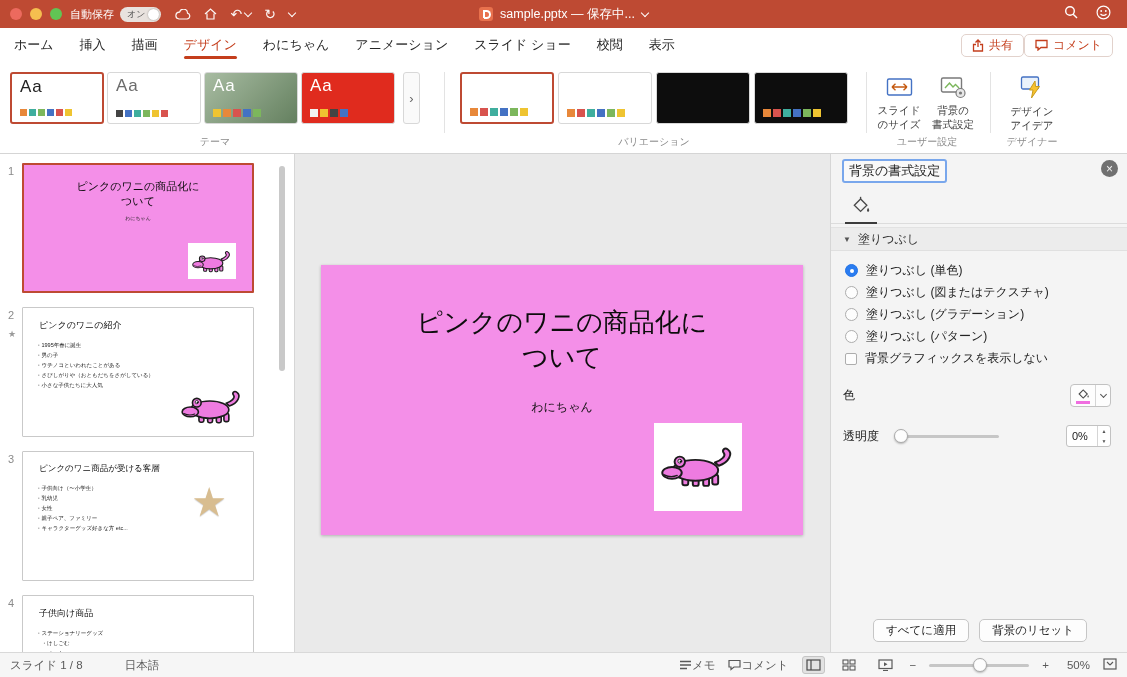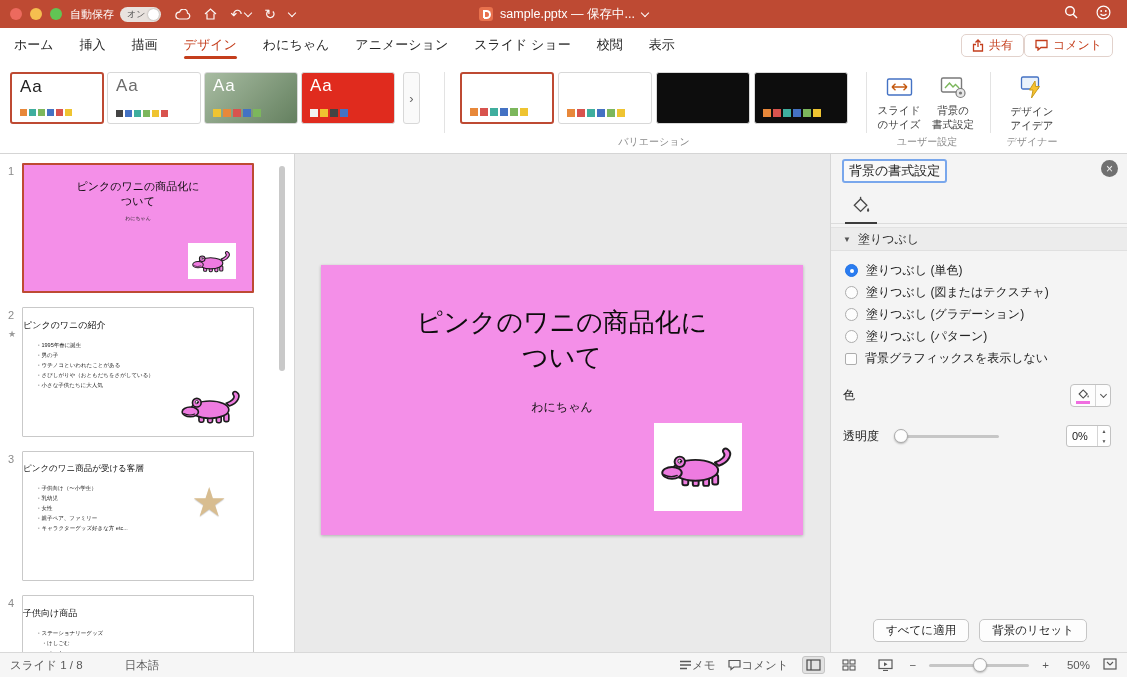--- a/index.html
+++ b/index.html
@@ -77,21 +77,21 @@
         flex-direction:column;align-items:flex-start;gap:8px;padding-top:2px;}
   .tstar{font-size:9px;color:#9a9a9a;}
   .thumb{width:232px;height:130px;background:#fff;border:1px solid #C9C9C9;position:relative;
          overflow:hidden;border-radius:1px;}
   .trow.sel .thumb{border:2px solid #BE4A33;}
   .thumb.pink{background:#F48FE8;}
   .t1-title{margin-top:14px;text-align:center;font-size:11px;line-height:1.4;color:#0d0d0d;white-space:pre-line;}
   .t1-sub{text-align:center;font-size:5px;margin-top:5px;color:#222;}
   .t1-croc{position:absolute;right:16px;bottom:12px;width:48px;height:36px;background:#fff;
            display:flex;align-items:center;justify-content:center;}
-  .tt{font-size:9px;color:#111;margin:11px 0 0 0;}
+  .tt{font-size:9px;color:#111;margin:11px 0 0 16px;}
   .tb-list{margin:9px 0 0 13px;font-size:5.5px;color:#222;line-height:1.8;}
   .tb-list div{white-space:nowrap;}
   .t2-croc{position:absolute;right:8px;bottom:6px;}
   .t3-star{position:absolute;right:26px;top:30px;font-size:40px;color:#D8BD90;
            text-shadow:0 1px 1px rgba(0,0,0,.18);line-height:1;}
   .vsb{position:absolute;right:9px;top:12px;width:6px;height:205px;border-radius:3px;background:#C9C9C9;}
 
   
   .canvas{position:absolute;top:154px;bottom:25px;left:295px;right:297px;background:#EAEAEA;overflow:hidden;}
   .slide{position:absolute;left:26px;top:111px;width:482px;height:270px;background:#F48FE8;
@@ -301,20 +301,21 @@
     <div class="gal-item t4" style="left:301px">
       <span class="aa">Aa</span>
       <span class="strip">
           <i class="cW"></i>
           <i class="cF"></i>
           <i class="cK"></i>
           <i class="cD"></i>
         </span>
     </div>
     <div class="gal-more">›</div>
+    <div class="group-label" style="left:10px;width:410px">テーマ</div>
 
     <div class="vdiv" style="left:444px"></div>
 
     <div class="gal-item sel" style="left:460px">
       <span class="strip">
           <i class="cA"></i>
           <i class="cB"></i>
           <i class="cC"></i>
           <i class="cD"></i>
           <i class="cE"></i>

